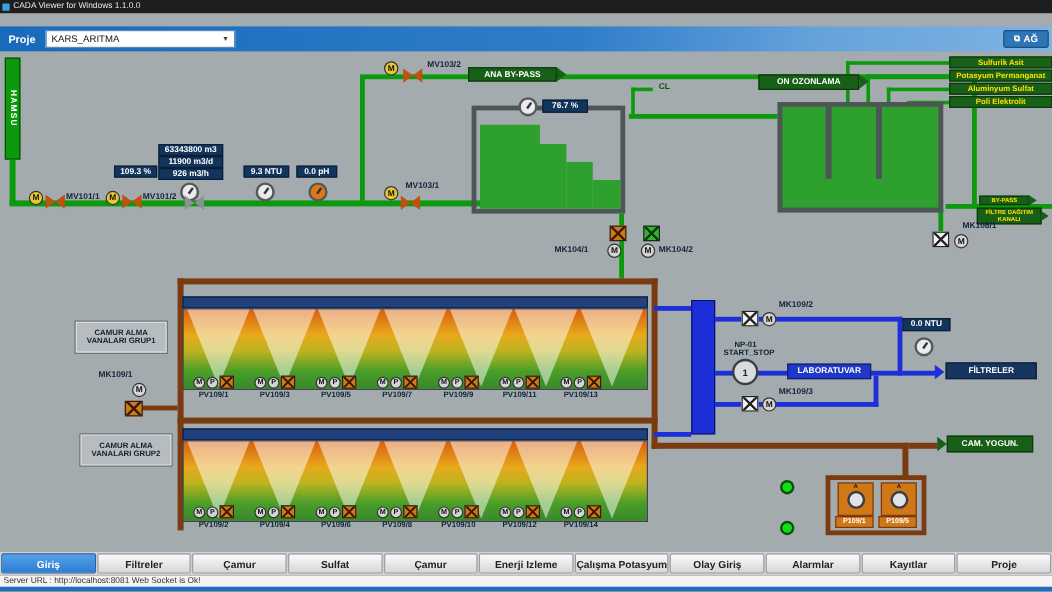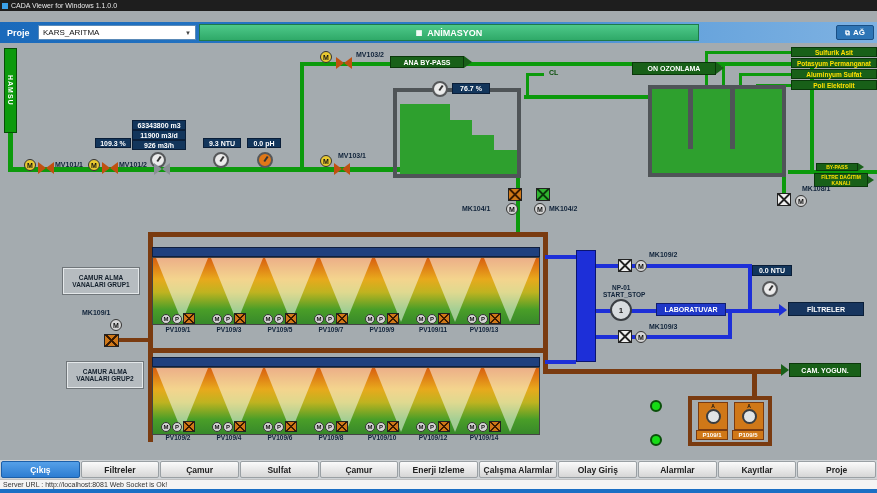--- a/index.html
+++ b/index.html
@@ -93,24 +93,20 @@
     <span>CADA Viewer for Windows 1.1.0.0</span>
   </div>
 
 
   <div class="toolbar">
     <span class="proje">Proje</span>
     <div class="combo">
       <span>KARS_ARITMA</span>
       <span class="carrow">▼</span>
     </div>
-    <div class="greenbtn">
-      <span class="icon7">▦</span>
-      <span>ANİMASYON</span>
-    </div>
     <div class="agbtn">
       <span class="icon7">⧉</span>
       <span>AĞ</span>
     </div>
   </div>
 
   <div class="canvas">
 
     <div class="hamsu">HAMSU</div>
     <div class="pipe" style="left:8px;top:90px;width:5px;height:38px"></div>
@@ -395,27 +391,27 @@
       </div>
       <div class="plabel" style="left:4px;top:30px">P109/1</div>
       <div class="plabel" style="left:40px;top:30px">P109/5</div>
     </div>
     <div class="lamp" style="left:650px;top:357px"></div>
     <div class="lamp" style="left:650px;top:391px"></div>
 
   </div>
 
   <div class="tabbar">
-    <div class="tab active">Çıkış</div>
+    <div class="tab active">Giriş</div>
     <div class="tab">Filtreler</div>
     <div class="tab">Çamur</div>
     <div class="tab">Sulfat</div>
     <div class="tab">Çamur</div>
     <div class="tab">Enerji Izleme</div>
-    <div class="tab">Çalışma Alarmlar</div>
+    <div class="tab">Çalışma Potasyum</div>
     <div class="tab">Olay Giriş</div>
     <div class="tab">Alarmlar</div>
     <div class="tab">Kayıtlar</div>
     <div class="tab">Proje</div>
   </div>
 
   <div class="statusbar">
     <span>Server URL : http://localhost:8081 Web Socket is Ok!</span>
   </div>
   <div class="bottomstrip"></div>

